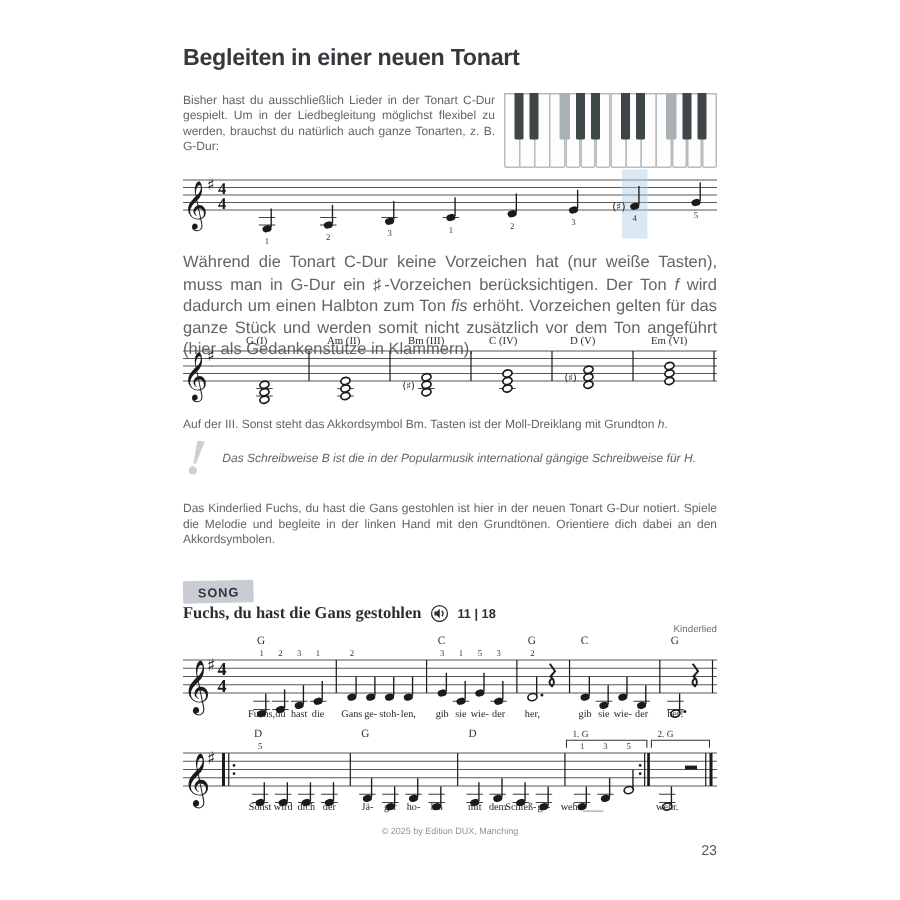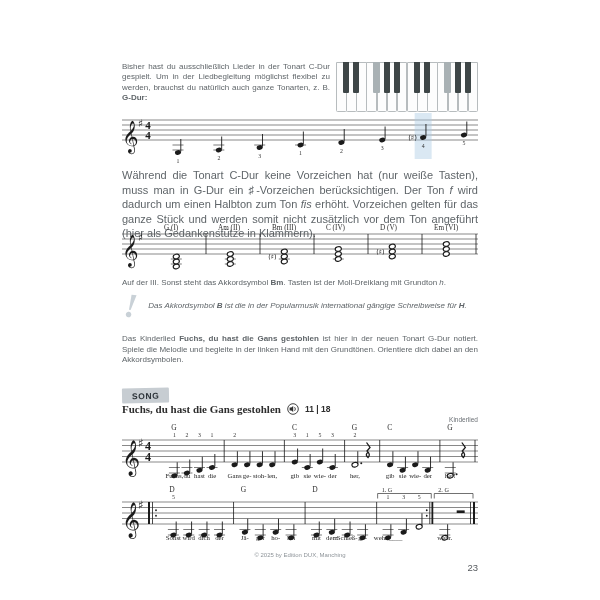--- a/index.html
+++ b/index.html
@@ -1,18 +1,18 @@
 <!DOCTYPE html>
 <html><head>
 <meta charset="utf-8">
 <style>
   html,body{margin:0;padding:0;}
   body{width:600px;height:600px;background:#ffffff;overflow:hidden;position:relative;
        font-family:"Liberation Sans",sans-serif;color:#5f6569;}
-  .b{font-weight:700;}
+  .b{font-weight:400;}
   .i{font-style:italic;}
   .content{position:absolute;left:122px;top:0;width:356px;height:600px;}
   .blk{position:absolute;left:0;right:0;}
   .page-title{top:30px;font-size:15.5px;font-weight:700;color:#35393d;letter-spacing:-0.2px;}
   .intro{top:62px;}
   .intro-text{width:208px;text-align:justify;font-size:8px;line-height:1.3;}
   .kb{position:absolute;right:0;top:0;width:142px;height:50px;}
   .kb-white{display:flex;width:100%;height:100%;}
   .kb-white .wk{flex:1;background:#fdfdfd;border:0.5px solid #b7bcbe;border-radius:0 0 1.5px 1.5px;margin-right:-0.5px;}
   .bk{position:absolute;top:0;height:31px;width:6.4px;border-radius:0 0 1px 1px;}
@@ -34,20 +34,21 @@
   .genre{position:absolute;top:416px;right:0;font-size:6.5px;color:#6b7075;}
   .footer{top:552px;text-align:center;font-size:6px;color:#8e9499;}
   .pageno{position:absolute;top:562px;right:0;font-size:9.5px;color:#55595d;}
   svg text{user-select:none;}
 </style>
 </head>
 <body>
 
 <div class="content">
 
+  <div class="blk page-title">Begleiten in einer neuen Tonart</div>
 
   <div class="blk intro">
     <div class="intro-text"><span>Bisher hast du ausschließlich Lieder in der Tonart C-Dur gespielt. Um in der Liedbegleitung möglichst flexibel zu werden, brauchst du natürlich auch ganze Tonarten, z. B. </span><span class="b">G-Dur:</span></div>
     <div class="kb">
       <div class="kb-white" id="kb-white">
           <div class="wk"></div>
           <div class="wk"></div>
           <div class="wk"></div>
           <div class="wk"></div>
           <div class="wk"></div>
@@ -187,21 +188,21 @@
         <ellipse cx="324.3" cy="27" rx="3.1" ry="2.3" fill="#fff" stroke="#1b1b1b" stroke-width="1.15" transform="rotate(-14 324.3 27)"></ellipse>
         <ellipse cx="324.3" cy="22" rx="3.1" ry="2.3" fill="#fff" stroke="#1b1b1b" stroke-width="1.15" transform="rotate(-14 324.3 22)"></ellipse>
         <line x1="354" y1="12" x2="354" y2="32" stroke="#1b1b1b" stroke-width="0.8"></line>
       </svg>
   </div>
 
   <div class="blk para3"><span>Auf der III. Sonst steht das Akkordsymbol </span><span class="b">Bm</span><span>. Tasten ist der Moll-Dreiklang mit Grundton </span><span class="i">h</span><span>.</span></div>
 
   <div class="blk notebox">
     <div class="bang">!</div>
-    <div class="notetext"><span class="i">Das Akkordsymbol </span><span class="b i">B</span><span class="i"> ist die in der Popularmusik international gängige Schreibweise für </span><span class="b i">H</span><span class="i">.</span></div>
+    <div class="notetext"><span class="i">Das Schreibweise </span><span class="b i">B</span><span class="i"> ist die in der Popularmusik international gängige Schreibweise für </span><span class="b i">H</span><span class="i">.</span></div>
   </div>
 
   <div class="blk para4"><span>Das Kinderlied </span><span class="b">Fuchs, du hast die Gans gestohlen</span><span> ist hier in der neuen Tonart G-Dur notiert. Spiele die Melodie und begleite in der linken Hand mit den Grundtönen. Orientiere dich dabei an den Akkordsymbolen.</span></div>
 
   <div class="blk badge-row">
     <span class="song-badge">SONG</span>
   </div>
 
   <div class="blk song-head">
     <span class="song-title">Fuchs, du hast die Gans gestohlen</span>

